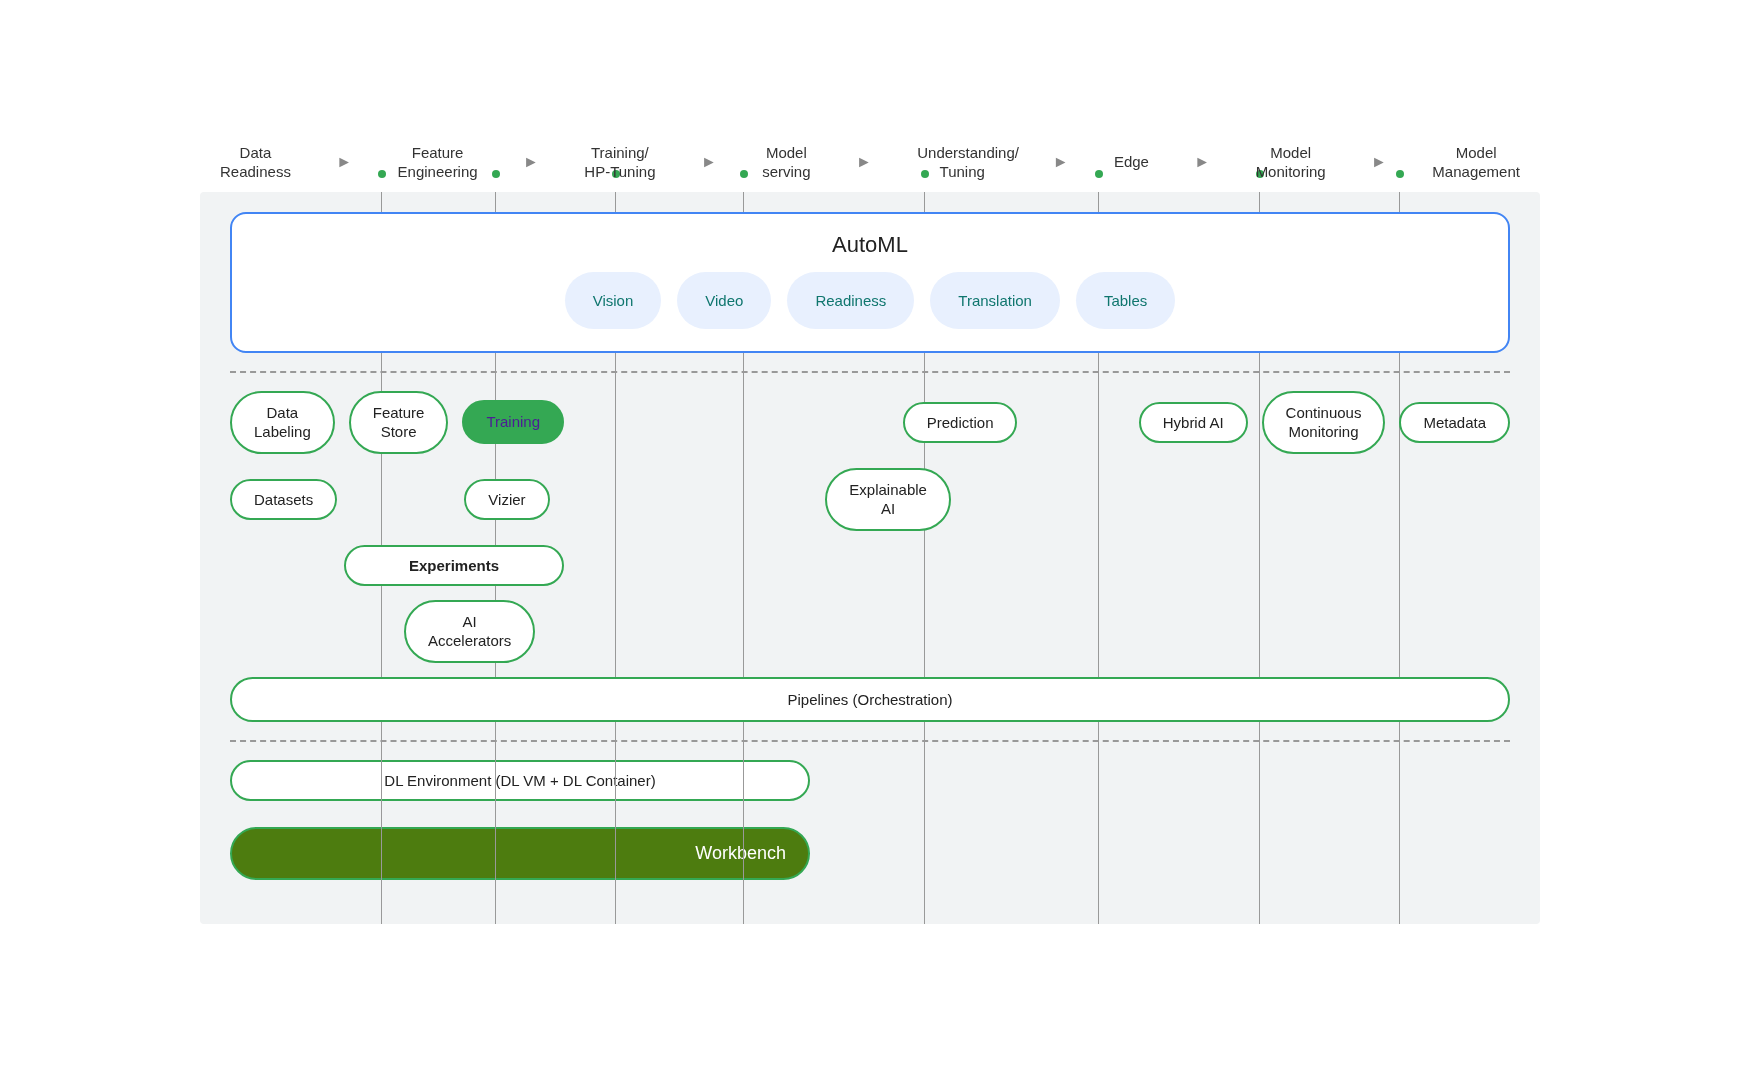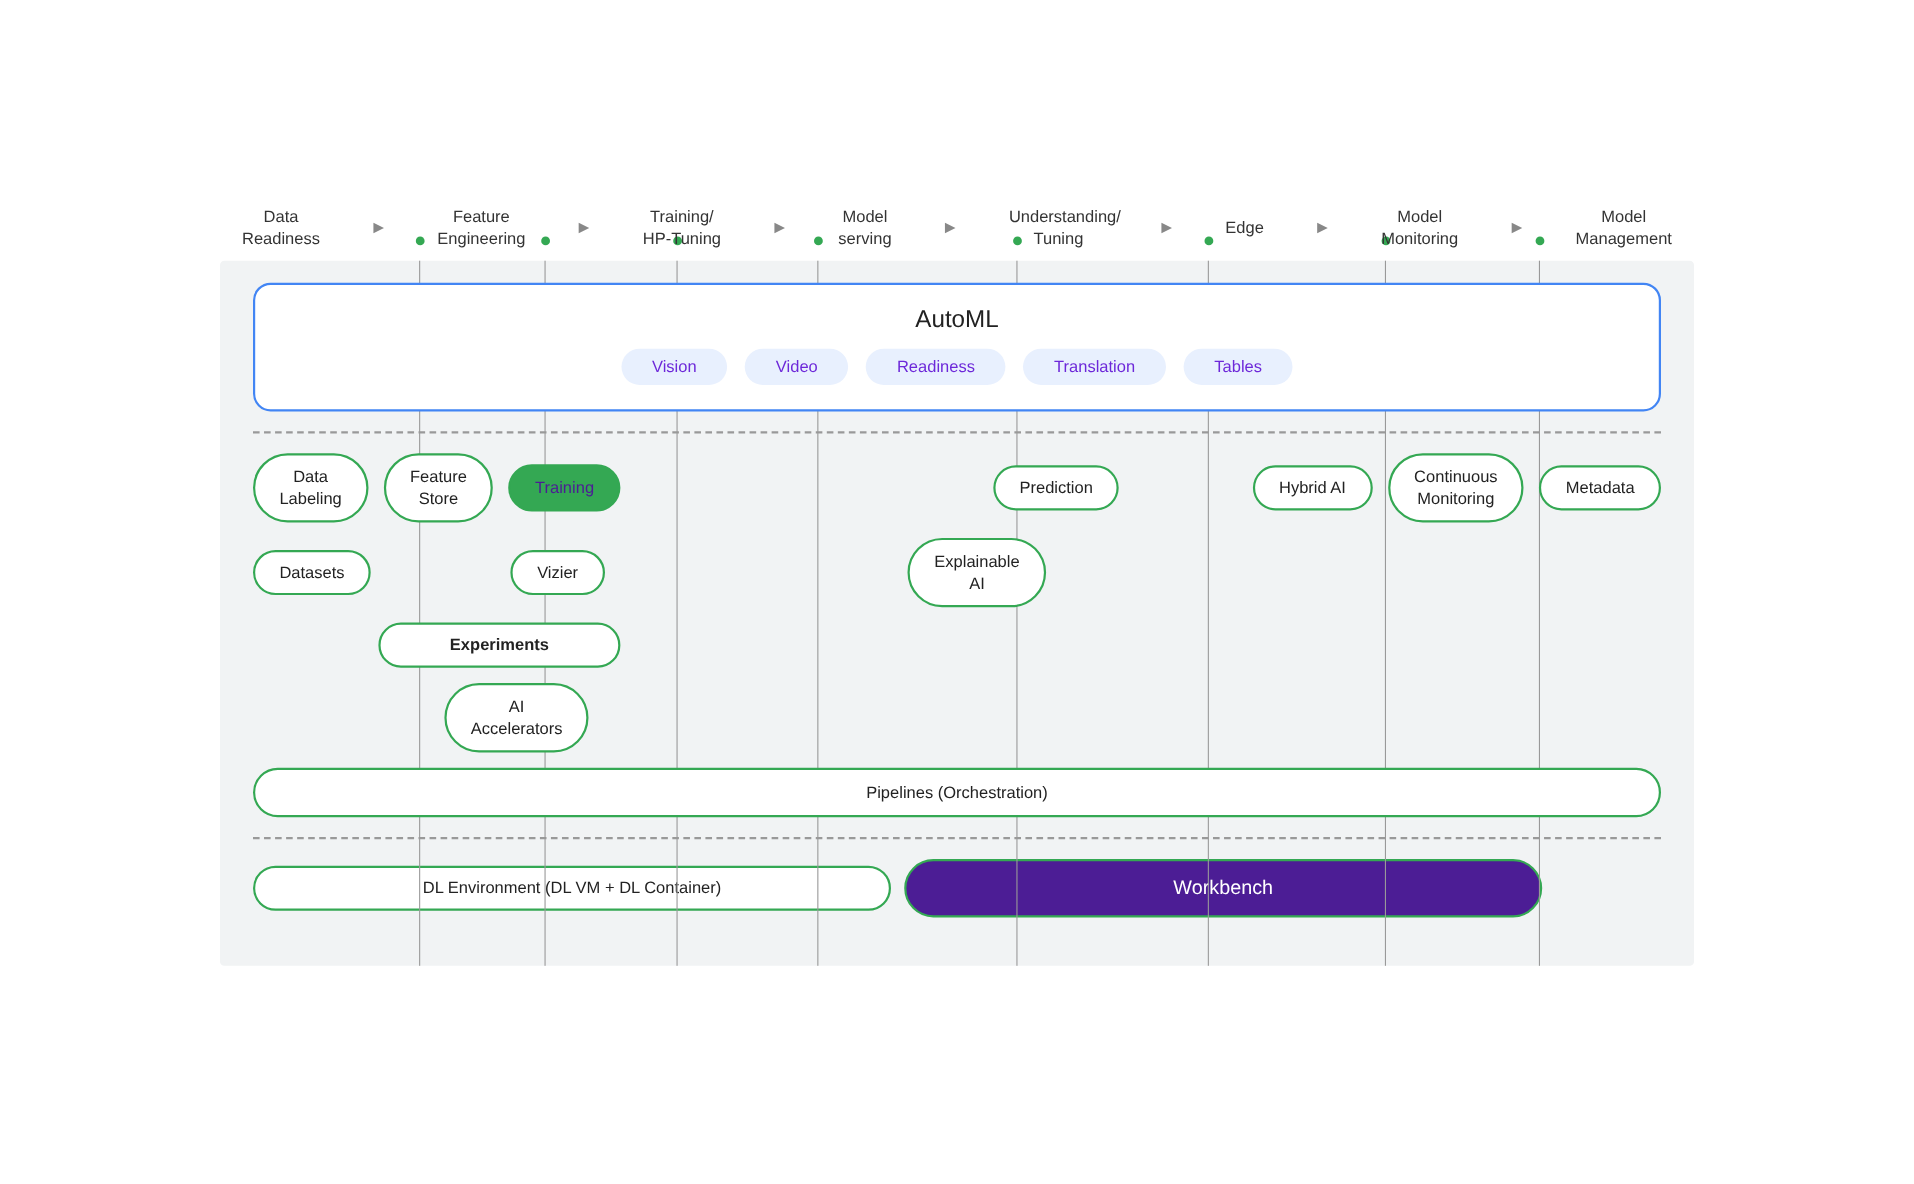--- a/index.html
+++ b/index.html
@@ -102,22 +102,22 @@
     }
     .automl-chips {
       display: flex;
       gap: 16px;
       justify-content: center;
       flex-wrap: wrap;
     }
     .automl-chip {
       background: #e8f0fe;
       border-radius: 50px;
-      padding: 8px 28px;
-      color: #6d28d9;
+      padding: 20px 28px;
+      color: #0f766e;
       font-size: 15px;
     }
     
     .dashed-sep {
       border: none;
       border-top: 2.5px dashed #999;
       margin: 18px 0;
       position: relative;
       z-index: 5;
     }
@@ -152,32 +152,32 @@
       width: 100%;
       text-align: center;
       padding: 12px 22px;
     }
     .green-pill.dl-wide {
       width: 580px;
       text-align: center;
     }
     .green-pill.workbench-wide {
       width: 580px;
-      text-align: center;
-      background: #4c1d95;
+      text-align: right;
+      background: #4d7c0f;
       color: #fff;
       font-size: 18px;
       padding: 14px 22px;
     }
     
     .ml { line-height: 1.3; }
     
     .bottom-section {
       display: flex;
-      flex-direction: row;
+      flex-direction: column;
       gap: 12px;
       margin-top: 6px;
     }
   </style>
 </head>
 <body>
 
 <div class="diagram-wrapper">
 
   <div class="pipeline-header">

